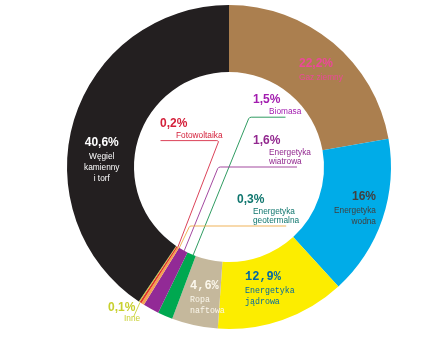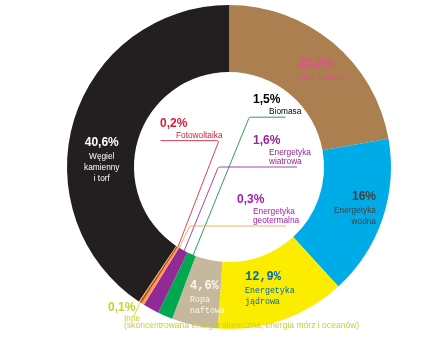--- a/index.html
+++ b/index.html
@@ -81,44 +81,43 @@
   </div>
 
   <div class="lbl" id="l-oil" style="color: rgb(251, 247, 236); font-family: Liberation Mono, monospace;">
     <div class="pct">4,6%</div>
     <div class="nm">
       <div>Ropa</div>
       <div>naftowa</div>
     </div>
   </div>
 
-  <div class="lbl callout" id="l-biomass" style="color: #000000;">
+  <div class="lbl callout" id="l-biomass" style="color: #a21caf;">
     <div class="pct">1,5%</div>
     <div class="nm">Biomasa</div>
   </div>
 
   <div class="lbl callout" id="l-wind" style="color: rgb(146, 40, 143);">
     <div class="pct">1,6%</div>
     <div class="nm">
       <div>Energetyka</div>
       <div>wiatrowa</div>
     </div>
   </div>
 
-  <div class="lbl callout" id="l-geo" style="color: #a21caf;">
+  <div class="lbl callout" id="l-geo" style="color: #0f766e;">
     <div class="pct">0,3%</div>
     <div class="nm">
       <div>Energetyka</div>
       <div>geotermalna</div>
     </div>
   </div>
 
   <div class="lbl callout" id="l-pv" style="color: rgb(212, 33, 59);">
     <div class="pct">0,2%</div>
     <div class="nm">Fotowoltaika</div>
   </div>
 
   <div class="lbl callout" id="l-other" style="color: rgb(200, 208, 46);">
     <div class="pct">0,1%</div>
     <div class="nm">Inne</div>
-    <div class="nm" id="other-note">(skoncentrowana energia słoneczna, energia mórz i oceanów)</div>
   </div>
 </div>
 
 </body></html>

